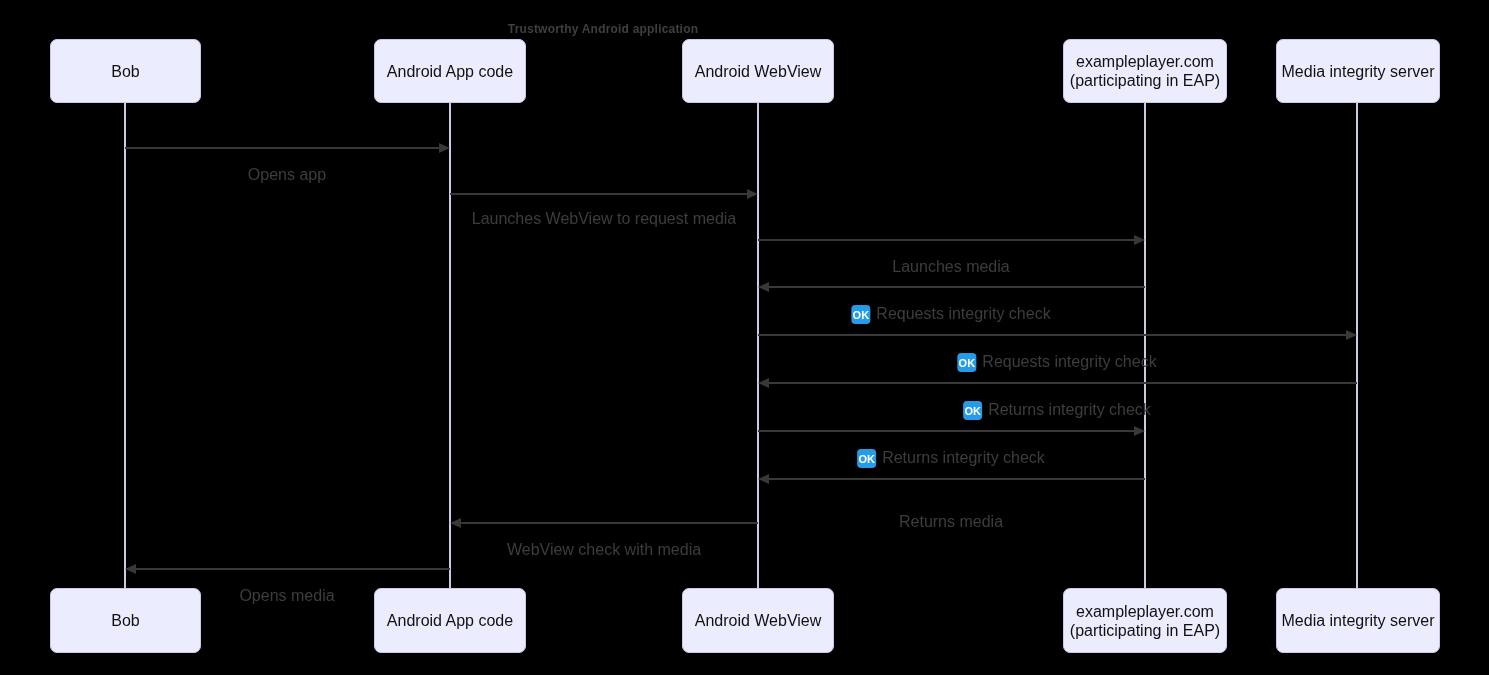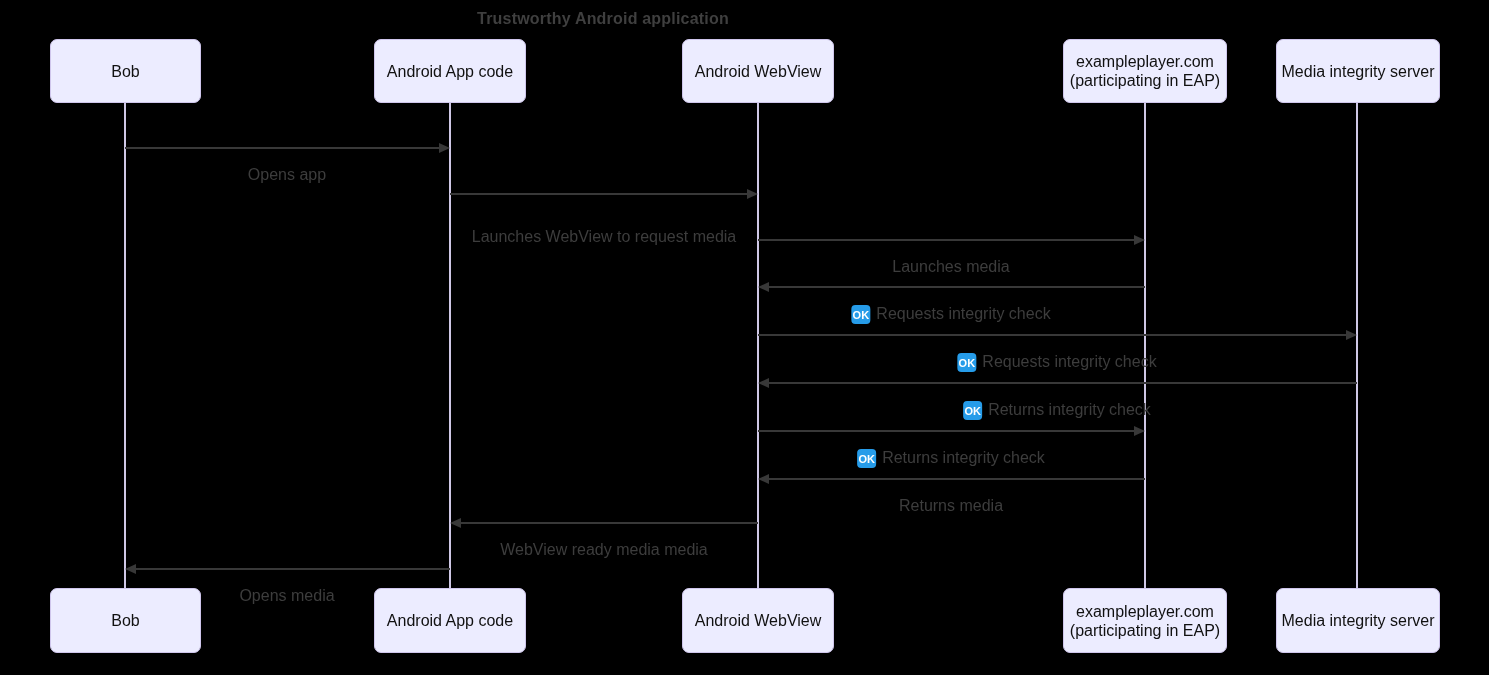--- a/index.html
+++ b/index.html
@@ -4,22 +4,22 @@
 <style>
   html, body { margin:0; padding:0; background:#000; }
   .canvas {
     position:relative; width:1489px; height:675px;
     background:var(--page_bg, #000);
     font-family:"Liberation Sans", sans-serif;
     overflow:hidden;
   }
   .diagram-title {
     position:absolute; transform:translateX(-50%);
-    font-size:16px; font-weight:700; letter-spacing:.2px;
-    color:var(--title_text); white-space:nowrap;
+    font-size:12px; font-weight:700; letter-spacing:.2px;
+    color:var(--title_text); white-space:nowrap;margin-top:12px;
   }
   .actor-box {
     position:absolute; box-sizing:border-box;
     background:var(--actor_fill);
     border:1px solid var(--actor_border);
     border-radius:7px;
     display:flex; align-items:center; justify-content:center;
     text-align:center; color:var(--actor_text);
     font-size:16px; line-height:19px; white-space:pre-line;
   }
@@ -71,21 +71,21 @@
 
   <div>
     <div class="msg-label" style="left:287px; top:121px">
         <span>Opens app</span>
       </div>
     <div class="msg-line" style="left:125px; top:147px; width:315px"></div>
     <div class="head right" style="left:439px; top:143px"></div>
   </div>
 
   <div>
-    <div class="msg-label" style="left:604px; top:183px">
+    <div class="msg-label" style="left:604px; top:165px">
         <span>Launches WebView to request media</span>
       </div>
     <div class="msg-line" style="left:450px; top:193px; width:298px"></div>
     <div class="head right" style="left:747px; top:189px"></div>
   </div>
 
   <div>
     <div class="msg-label" style="left:951px; top:213px">
         <span>Launches media</span>
       </div>
@@ -123,30 +123,30 @@
   <div>
     <div class="msg-label" style="left:951px; top:404px">
         <span class="ok-badge">OK</span>
         <span>Returns integrity check</span>
       </div>
     <div class="msg-line" style="left:758px; top:430px; width:377px"></div>
     <div class="head right" style="left:1134px; top:426px"></div>
   </div>
 
   <div>
-    <div class="msg-label" style="left:951px; top:452px">
+    <div class="msg-label" style="left:951px; top:468px">
         <span>Returns media</span>
       </div>
     <div class="msg-line" style="left:768px; top:478px; width:377px"></div>
     <div class="head left" style="left:758px; top:474px"></div>
   </div>
 
   <div>
     <div class="msg-label" style="left:604px; top:496px">
-        <span>WebView ready media media</span>
+        <span>WebView check with media</span>
       </div>
     <div class="msg-line" style="left:460px; top:522px; width:298px"></div>
     <div class="head left" style="left:450px; top:518px"></div>
   </div>
 
   <div>
     <div class="msg-label" style="left:287px; top:542px">
         <span>Opens media</span>
       </div>
     <div class="msg-line" style="left:135px; top:568px; width:315px"></div>

